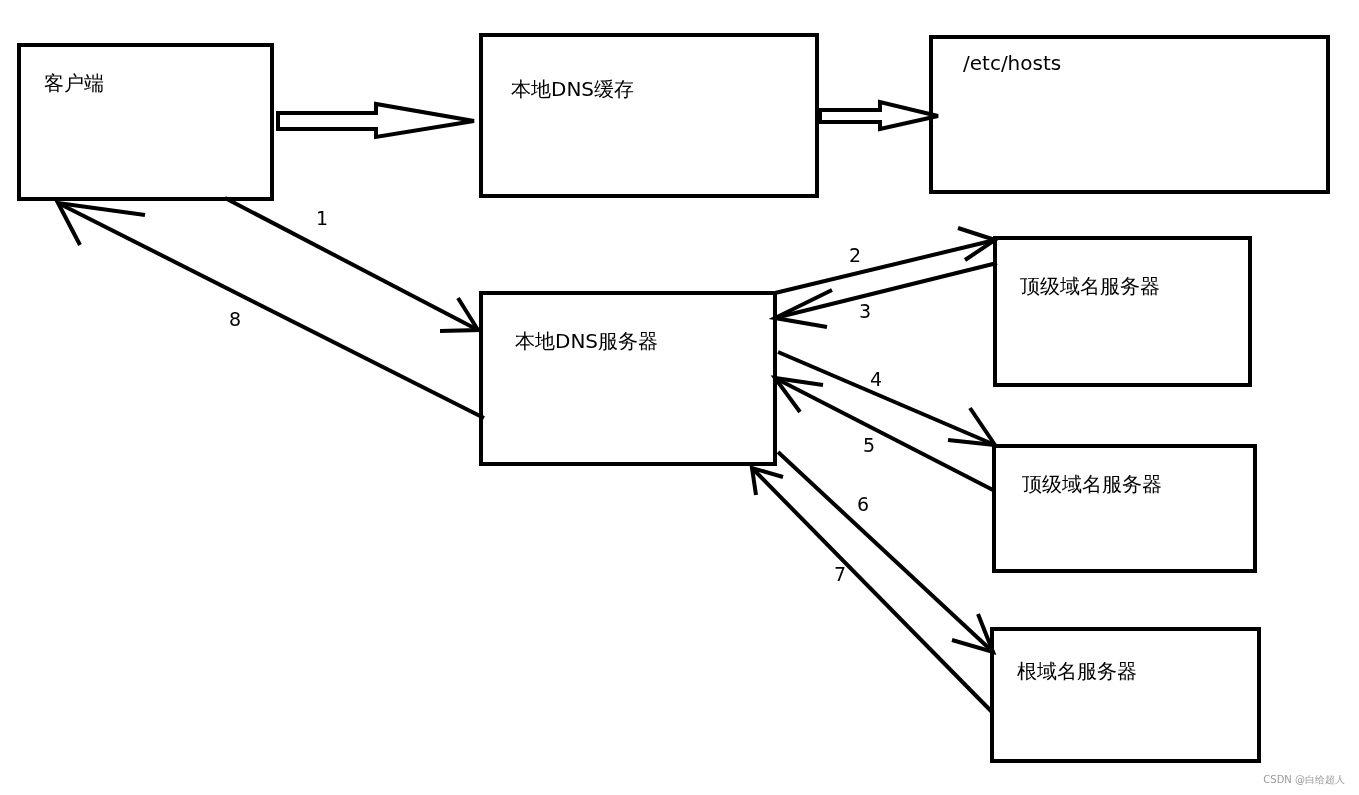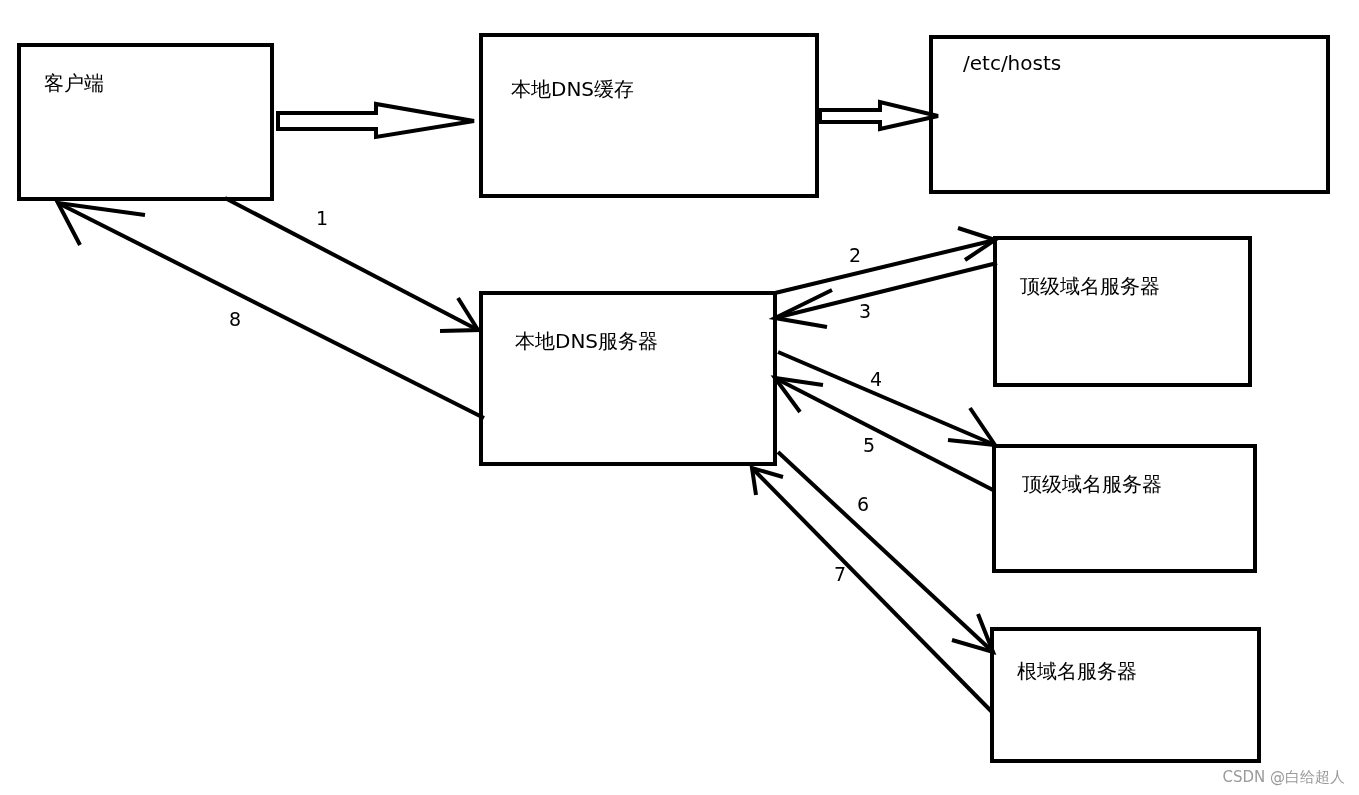--- a/index.html
+++ b/index.html
@@ -1,20 +1,20 @@
 <!DOCTYPE html>
 <html><head>
 <meta charset="utf-8">
 <style>
 html,body{margin:0;padding:0;background:#fff;}
 body{width:1359px;height:795px;position:relative;overflow:hidden;font-family:"DejaVu Sans",sans-serif;}
 svg{position:absolute;left:0;top:0;}
 .lbl{position:absolute;font-size:20px;color:#000;white-space:nowrap;}
 .num{position:absolute;font-size:19px;color:#000;}
-.wm{position:absolute;font-size:15px;color:#9a9a9a;right:14px;bottom:8px;margin-left:40px;}
+.wm{position:absolute;font-size:10px;color:#9a9a9a;right:14px;bottom:8px;margin-left:40px;}
 </style>
 </head>
 <body>
 
 <svg width="1359" height="795" fill="none" stroke="#000" stroke-width="4">
   <rect x="19" y="45" width="253" height="154"></rect>
   <rect x="481" y="35" width="336" height="161"></rect>
   <rect x="931" y="37" width="397" height="155"></rect>
   <rect x="481" y="293" width="294" height="171"></rect>
   <rect x="995" y="238" width="255" height="147"></rect>

